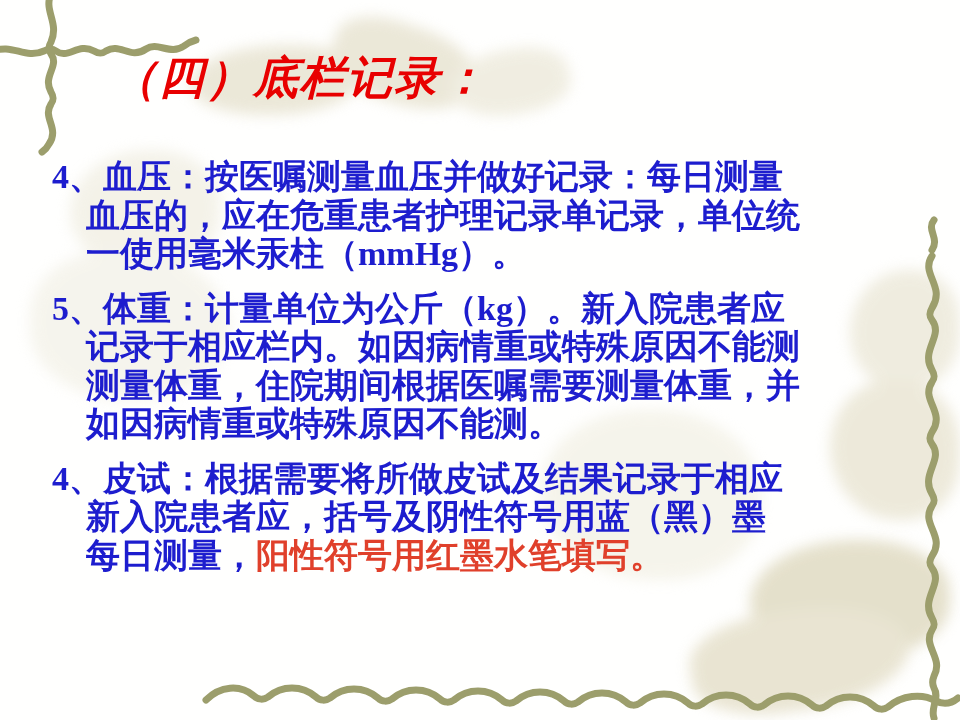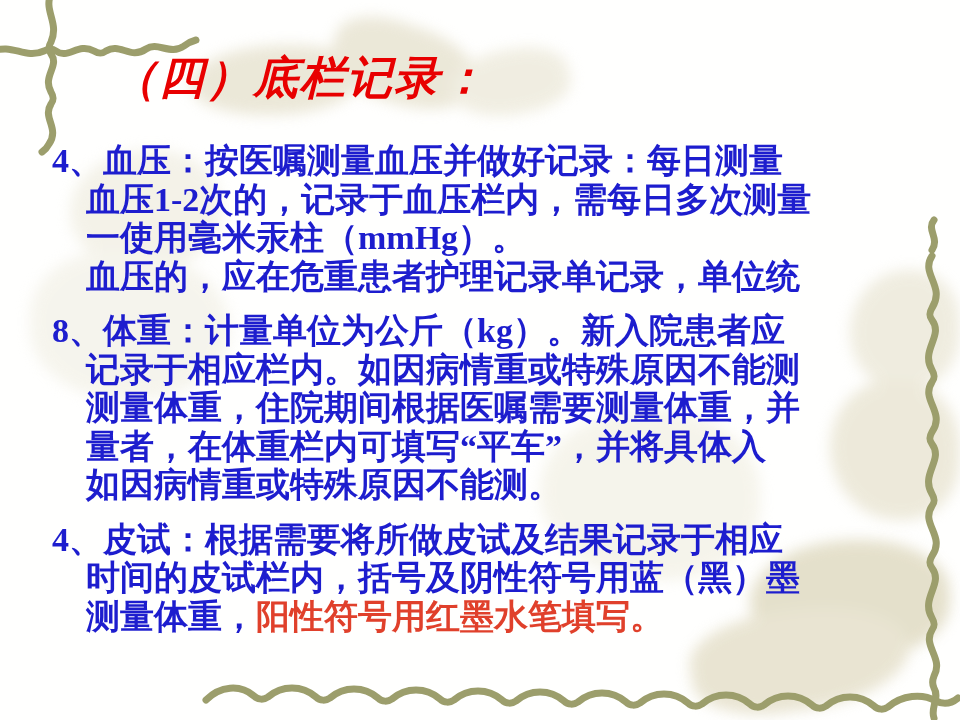--- a/index.html
+++ b/index.html
@@ -36,21 +36,21 @@
   .vine-right{left:908px;top:216px;}
   .vine-bottom{left:200px;top:676px;}
 
   
   .title{
     position:absolute;left:112px;top:48px;width:760px;
     font-size:45px;font-weight:bold;font-style:italic;
     color:var(--title-red,#e80000);letter-spacing:2px;white-space:nowrap;
   }
   .content{position:absolute;left:52px;top:142px;width:868px;}
-  .para{margin:0 0 16px 0;color:var(--body-blue,#1d1dce);font-weight:bold;}
+  .para{margin:16px 0 16px 0;color:var(--body-blue,#1d1dce);font-weight:bold;}
   .line{font-size:34px;line-height:38.5px;white-space:nowrap;}
   .line.cont{padding-left:34px;}
   .hl{color:var(--highlight-red,#e0402b);}
 </style>
 </head>
 <body>
 
 <div class="slide">
 
   <div class="leaf l1">
@@ -87,35 +87,33 @@
   <svg class="vine vine-bottom" width="760" height="44" viewBox="0 0 760 44">
     <path d="M6,24 C20,10 40,8 54,20 C58,24 64,24 68,21 C82,9 102,9 116,21 C120,25 126,25 130,22 C144,10 164,10 178,22 C182,26 188,26 192,23 C206,11 226,11 240,23 C244,27 250,27 254,24 C268,12 288,12 302,24 C306,28 312,28 316,25 C330,13 350,13 364,25 C368,29 374,29 378,26 C392,14 412,14 426,26 C430,30 436,30 440,27 C454,15 474,15 488,27 C492,31 498,31 502,28 C516,16 536,16 550,28 C554,32 560,32 564,29 C578,17 598,17 612,29 C616,33 622,33 626,30 C640,18 660,18 674,30 C678,34 684,34 688,31 C702,19 722,17 736,25 C744,29 752,27 758,22"></path>
   </svg>
 
   <div class="title">（四）底栏记录：</div>
 
   <div class="content">
 
     <div class="para">
       <div class="line">4、血压：按医嘱测量血压并做好记录：每日测量</div>
-      <div class="line cont">血压1-2次的，记录于血压栏内，需每日多次测量</div>
+      <div class="line cont">血压的，应在危重患者护理记录单记录，单位统</div>
       <div class="line cont">一使用毫米汞柱（mmHg）。</div>
-      <div class="line cont">血压的，应在危重患者护理记录单记录，单位统</div>
     </div>
 
     <div class="para">
-      <div class="line">8、体重：计量单位为公斤（kg）。新入院患者应</div>
+      <div class="line">5、体重：计量单位为公斤（kg）。新入院患者应</div>
       <div class="line cont">记录于相应栏内。如因病情重或特殊原因不能测</div>
       <div class="line cont">测量体重，住院期间根据医嘱需要测量体重，并</div>
-      <div class="line cont">量者，在体重栏内可填写“平车”，并将具体入</div>
       <div class="line cont">如因病情重或特殊原因不能测。</div>
     </div>
 
     <div class="para">
       <div class="line">4、皮试：根据需要将所做皮试及结果记录于相应</div>
-      <div class="line cont">时间的皮试栏内，括号及阴性符号用蓝（黑）墨</div>
+      <div class="line cont">新入院患者应，括号及阴性符号用蓝（黑）墨</div>
       <div class="line cont">
-        <span>测量体重，</span><span class="hl">阳性符号用红墨水笔填写。</span>
+        <span>每日测量，</span><span class="hl">阳性符号用红墨水笔填写。</span>
       </div>
     </div>
 
   </div>
 </div>
 
 </body></html>

